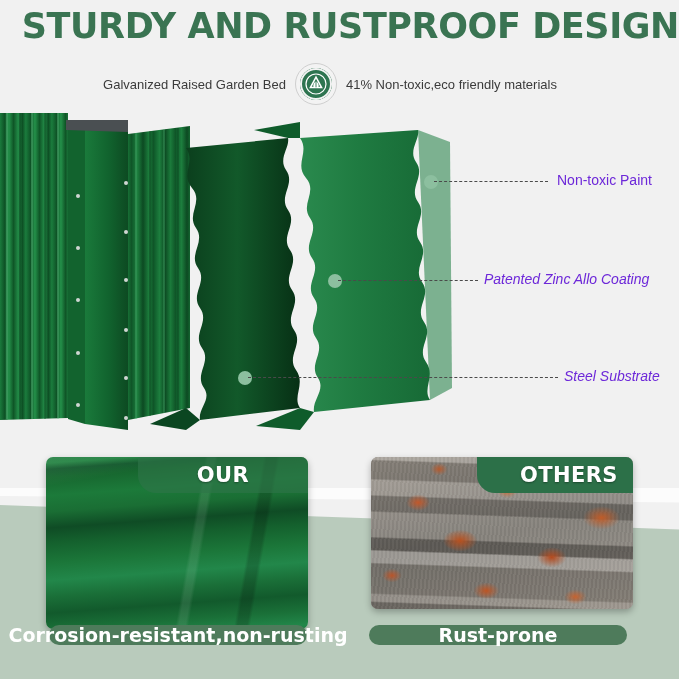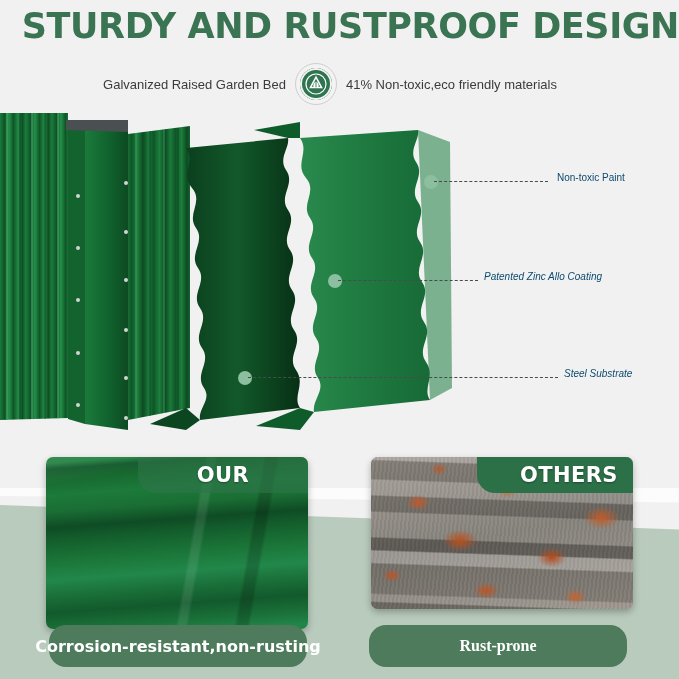--- a/index.html
+++ b/index.html
@@ -104,22 +104,22 @@
   }
   .callout .dash {
     position: absolute;
     top: -1px; left: 10px;
     height: 0;
     border-top: 1px dashed #4a4a4a;
   }
   .callout .ctext {
     position: absolute;
     top: -10px;
-    font-size: 10px;
-    color: #0c4a6e;
+    font-size: 14px;
+    color: #6d28d9;
     white-space: nowrap;
   }
 
   
   .card {
     position: absolute;
     border-radius: 7px;
     overflow: hidden;
     box-shadow: 0 3px 7px rgba(0,0,0,.28);
   }
@@ -191,34 +191,34 @@
     border-top-left-radius: 2px;
   }
   .tab-oth {
     left: 106px; width: 184px;
     background: #2c7048;
     border-bottom-left-radius: 18px;
   }
 
   .pill {
     position: absolute;
-    height: 42px;
+    height: 20px;
     border-radius: 17px;
     background: #4e7b5b;
     display: flex;
     align-items: center;
     justify-content: center;
     color: #ffffff;
-    font-size: 16px;
+    font-size: 19px;
     font-weight: 700;
     font-family: "DejaVu Sans", sans-serif;
     white-space: nowrap;
   }
   .pill-our { left: 49px;  top: 625px; width: 258px; }
-  .pill-oth { left: 369px; top: 625px; width: 258px; font-family: Liberation Serif, serif; }
+  .pill-oth { left: 369px; top: 625px; width: 258px; }
 </style>
 </head>
 <body>
 
 <div id="page">
 
   <div class="bg-top"></div>
   <div class="bg-sage"></div>
   <div class="bg-sage-edge"></div>
 

